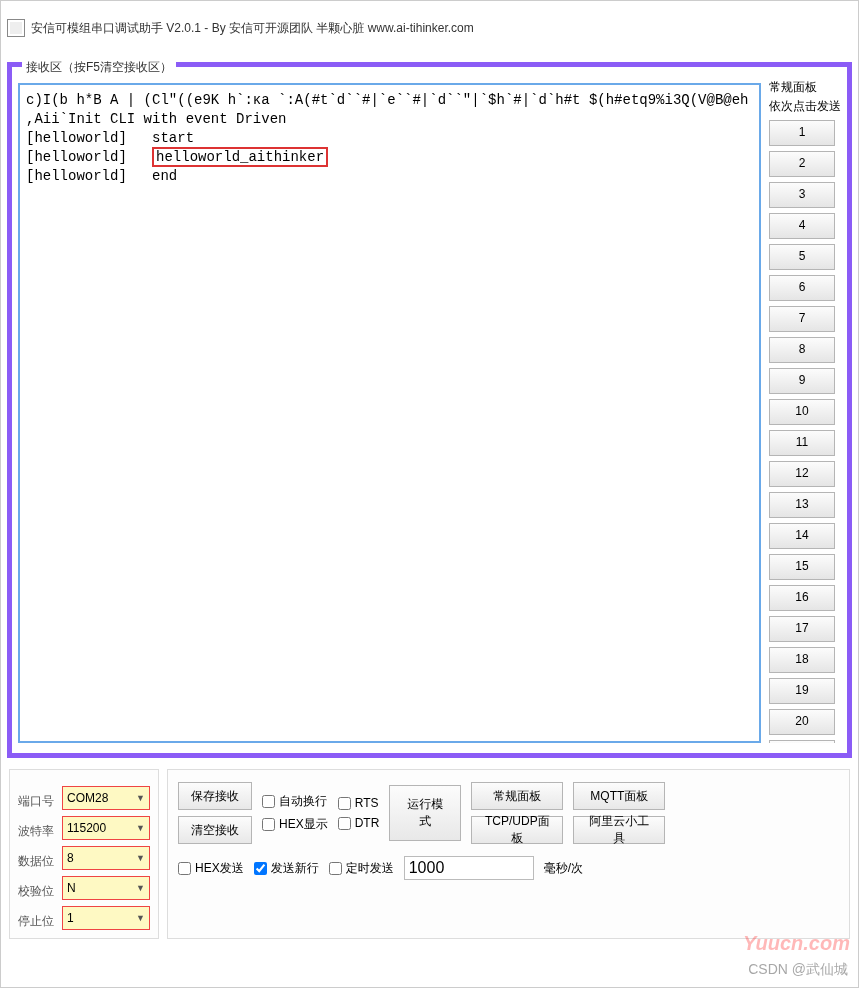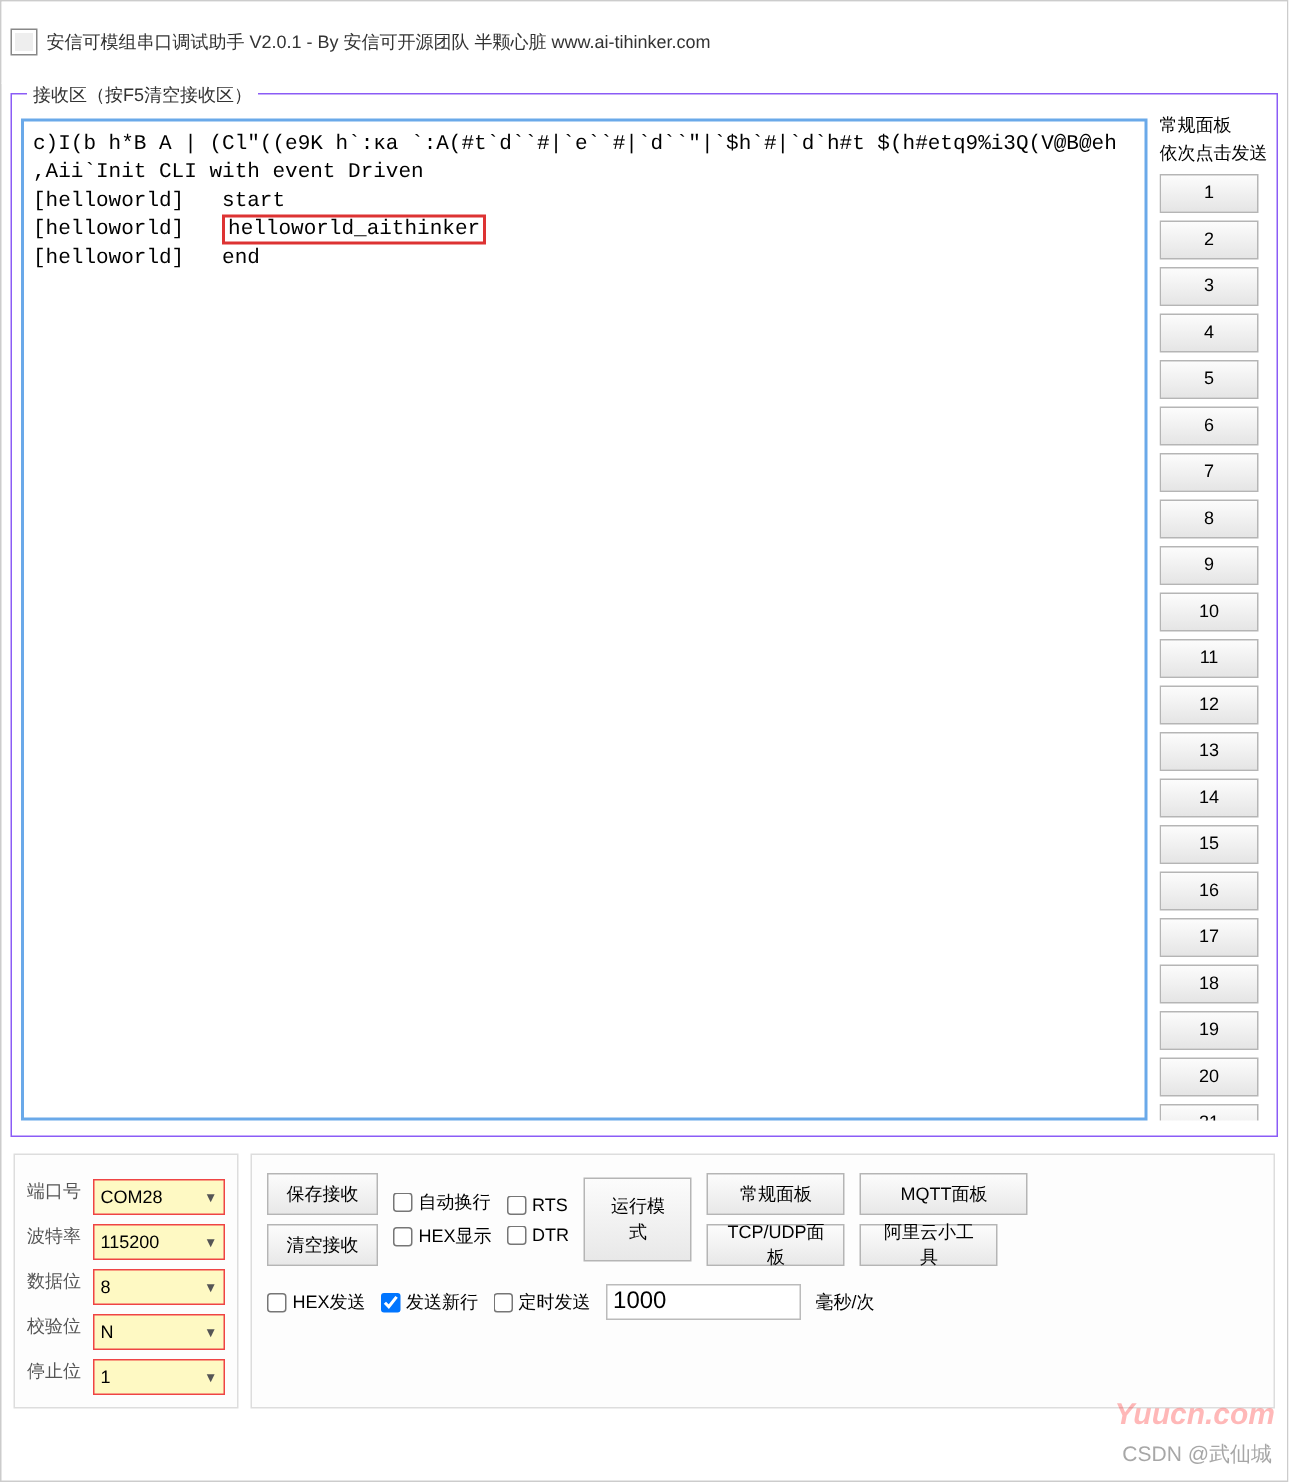--- a/index.html
+++ b/index.html
@@ -1,32 +1,32 @@
 <!DOCTYPE html>
 <html><head>
 <meta charset="utf-8">
 <style>
 html,body{margin:0;padding:0;font-family:"Microsoft YaHei","Segoe UI",Arial,sans-serif;font-size:12px;background:#fff;color:#000}
 .window{width:859px;height:988px;position:relative;background:#fff;border:1px solid #ccc;box-sizing:border-box;overflow:hidden}
 .titlebar{height:30px;display:flex;align-items:center;padding:12px 6px;background:#fff;border-bottom:1px solid #fff}
 .titlebar .win-icon{width:16px;height:16px;border:1px solid #888;margin-right:6px;position:relative}
 .titlebar .win-icon::after{content:"";position:absolute;left:2px;top:2px;right:2px;bottom:2px;background:#eee}
 .titlebar span{color:#333}
-.top-area{position:relative;margin:6px;border:1px solid #8b5cf6;height:696px;box-sizing:border-box}
+.top-area{position:relative;margin:6px;border:5px solid #8b5cf6;height:696px;box-sizing:border-box}
 .recvlabel{position:absolute;top:-8px;left:10px;background:#fff;padding:0 4px;color:#333}
 .recv-inner{display:flex;height:100%}
 .recv-text{flex:1;border:2px solid #6aa9e9;margin:16px 8px 10px 6px;padding:6px;font-family:Consolas,"Courier New",monospace;font-size:14px;line-height:19px;white-space:pre;overflow:hidden;position:relative}
 .hl{border:2px solid #d33;color:#000;padding:0 2px}
 .side{width:76px;margin:10px 2px 10px 0;overflow:hidden}
 .side-h{font-size:12px;margin:2px 0 2px 0;text-align:left;white-space:nowrap}
 .side-btn{display:block;width:64px;height:24px;margin:5px 0;border:1px solid #b5b5b5;background:linear-gradient(#fcfcfc,#e5e5e5);text-align:center;line-height:22px;font-size:12px;cursor:pointer}
 .bottom{position:absolute;left:0;right:0;bottom:0;padding:8px;height:226px;box-sizing:border-box}
 .brow{display:flex;gap:8px;height:170px}
 .settings{width:150px;border:1px solid #ddd;padding:10px 8px;box-sizing:border-box;background:#fdfdfd}
-.srow{display:flex;align-items:flex-start;margin:6px 0}
+.srow{display:flex;align-items:flex-end;margin:6px 0}
 .srow label{width:44px;color:#555}
 .sel{flex:1;height:22px;border:1px solid #ef4444;background:#fef9c3;padding:0 4px;font-size:12px;position:relative;display:flex;align-items:center;justify-content:space-between}
 .sel .car{font-size:9px;color:#555}
 .controls{flex:1;border:1px solid #ddd;padding:12px 10px;box-sizing:border-box;background:#fdfdfd}
 .ctrlrow{display:flex;align-items:center;gap:10px;margin-bottom:8px}
 .btn{height:28px;border:1px solid #b5b5b5;background:linear-gradient(#fcfcfc,#e8e8e8);padding:0 12px;cursor:pointer;font-size:12px;display:inline-flex;align-items:center;justify-content:center}
 .btn.big{height:56px;width:72px}
 .chk{display:inline-flex;align-items:center;gap:4px;font-size:12px}
 .chk input{margin:0}
 .col{display:flex;flex-direction:column;gap:6px}
@@ -148,21 +148,21 @@
                 <input type="checkbox" style="">
                 <span>DTR</span>
               </label>
         </div>
         <button class="btn big">运行模式</button>
         <div class="col">
           <button class="btn" style="width:92px">常规面板</button>
           <button class="btn" style="width:92px">TCP/UDP面板</button>
         </div>
         <div class="col">
-          <button class="btn" style="width:112px">MQTT面板</button>
+          <button class="btn" style="width:92px">MQTT面板</button>
           <button class="btn" style="width:92px">阿里云小工具</button>
         </div>
       </div>
 
       <div class="ctrlrow" style="margin-top:12px">
         <label class="chk">
               <input type="checkbox" style="">
               <span>HEX发送</span>
             </label>
         <label class="chk">

